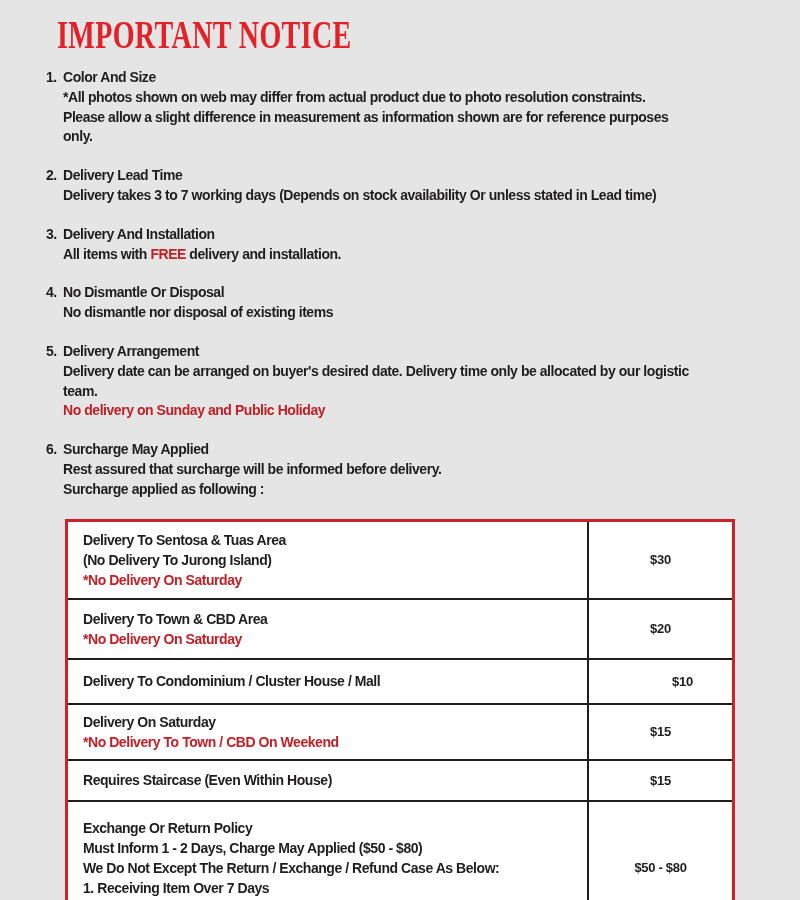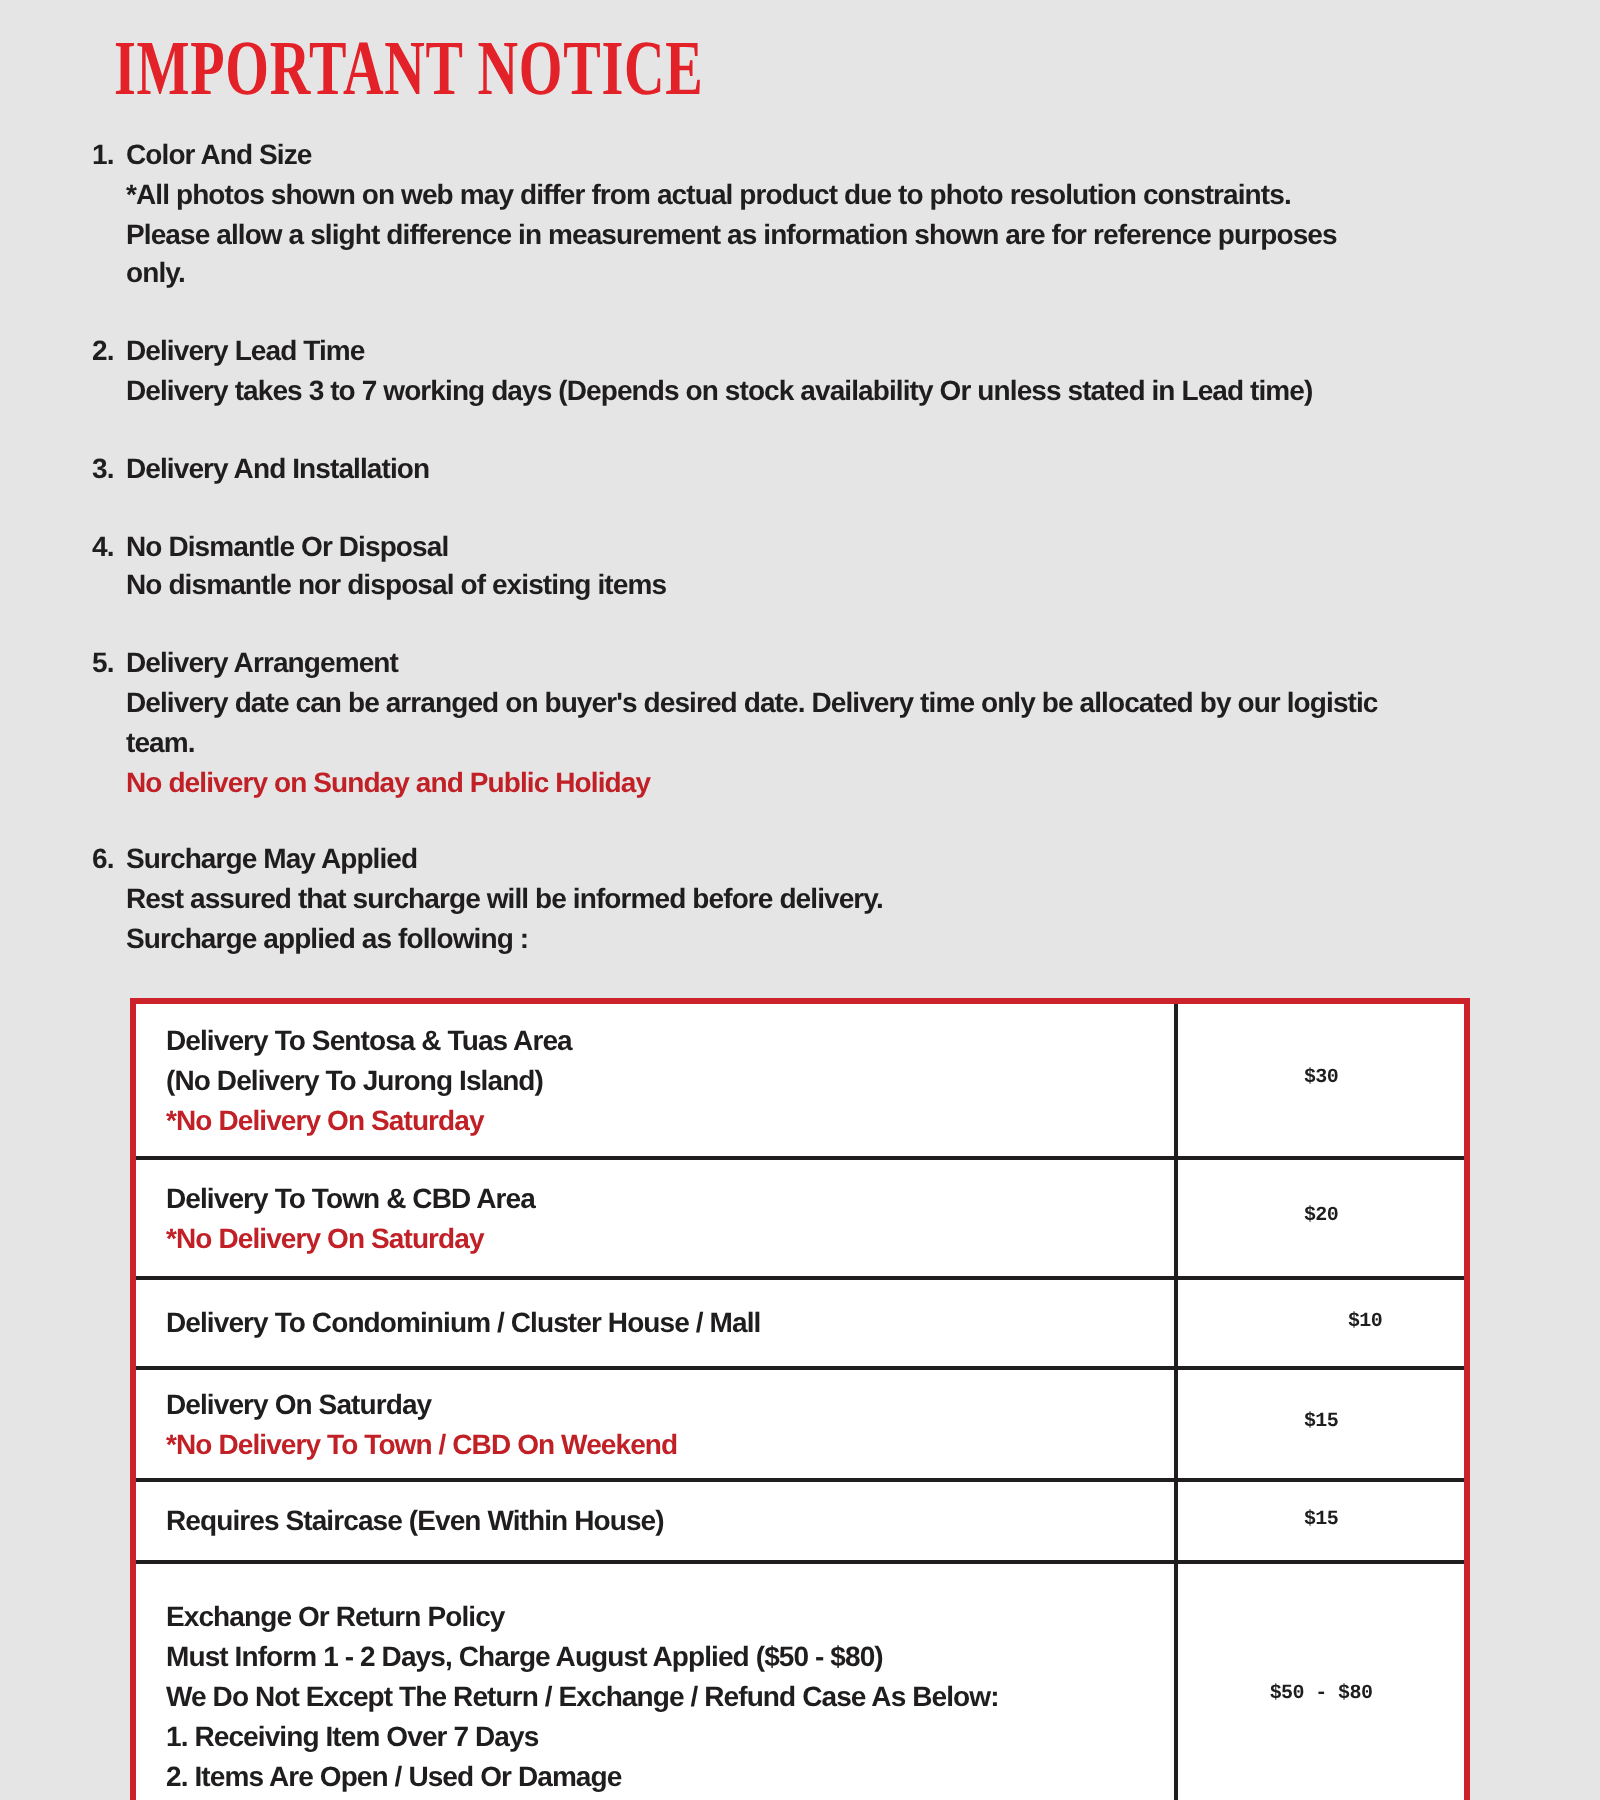--- a/index.html
+++ b/index.html
@@ -47,41 +47,42 @@
   .t-row:nth-child(5){ height:41px;justify-content:center; }
   .t-row:nth-child(6){ height:134px; }
   .t-desc {
     width:521px; padding-left:15px;
     border-right:2px solid var(--text-black, #1f1d1e);
     display:flex; flex-direction:column; justify-content:center;
   }
   .t-desc .line { line-height:20px; }
   .t-price {
     flex:1; display:flex; align-items:center; justify-content:center;
-    font-size:10px; font-weight:700; letter-spacing:-0.3px;font-family:Liberation Mono, monospace;
+    font-size:13px; font-weight:700; letter-spacing:-0.3px;
   }
 </style>
 </head>
 <body>
 
 <div class="page">
   <div class="title">IMPORTANT NOTICE</div>
   <div class="notices">
       <div class="notice">
         <div class="line"><span class="num">1.</span>Color And Size</div>
         <div class="line"><span class="seg">*All photos shown on web may differ from actual product due to photo resolution constraints.</span></div>
         <div class="line"><span class="seg">Please allow a slight difference in measurement as information shown are for reference purposes</span></div>
         <div class="line"><span class="seg">only.</span></div>
       </div>
       <div class="notice">
         <div class="line"><span class="num">2.</span>Delivery Lead Time</div>
         <div class="line"><span class="seg">Delivery takes 3 to 7 working days (Depends on stock availability Or unless stated in Lead time)</span></div>
       </div>
       <div class="notice">
         <div class="line"><span class="num">3.</span>Delivery And Installation</div>
+        <div class="line"><span class="seg">All items with </span><span class="seg red">FREE</span><span class="seg"> delivery and installation.</span></div>
       </div>
       <div class="notice">
         <div class="line"><span class="num">4.</span>No Dismantle Or Disposal</div>
         <div class="line"><span class="seg">No dismantle nor disposal of existing items</span></div>
       </div>
       <div class="notice">
         <div class="line"><span class="num">5.</span>Delivery Arrangement</div>
         <div class="line"><span class="seg">Delivery date can be arranged on buyer's desired date. Delivery time only be allocated by our logistic</span></div>
         <div class="line"><span class="seg">team.</span></div>
         <div class="line"><span class="seg red">No delivery on Sunday and Public Holiday</span></div>
@@ -123,21 +124,21 @@
       </div>
       <div class="t-row">
         <div class="t-desc">
           <div class="line"><span class="seg">Requires Staircase (Even Within House)</span></div>
         </div>
         <div class="t-price">$15</div>
       </div>
       <div class="t-row">
         <div class="t-desc">
           <div class="line"><span class="seg">Exchange Or Return Policy</span></div>
-          <div class="line"><span class="seg">Must Inform 1 - 2 Days, Charge August Applied ($50 - $80)</span></div>
+          <div class="line"><span class="seg">Must Inform 1 - 2 Days, Charge May Applied ($50 - $80)</span></div>
           <div class="line"><span class="seg">We Do Not Except The Return / Exchange / Refund Case As Below:</span></div>
           <div class="line"><span class="seg">1. Receiving Item Over 7 Days</span></div>
           <div class="line"><span class="seg">2. Items Are Open / Used Or Damage</span></div>
         </div>
         <div class="t-price">$50 - $80</div>
       </div>
     </div>
 </div>
 
 </body></html>

